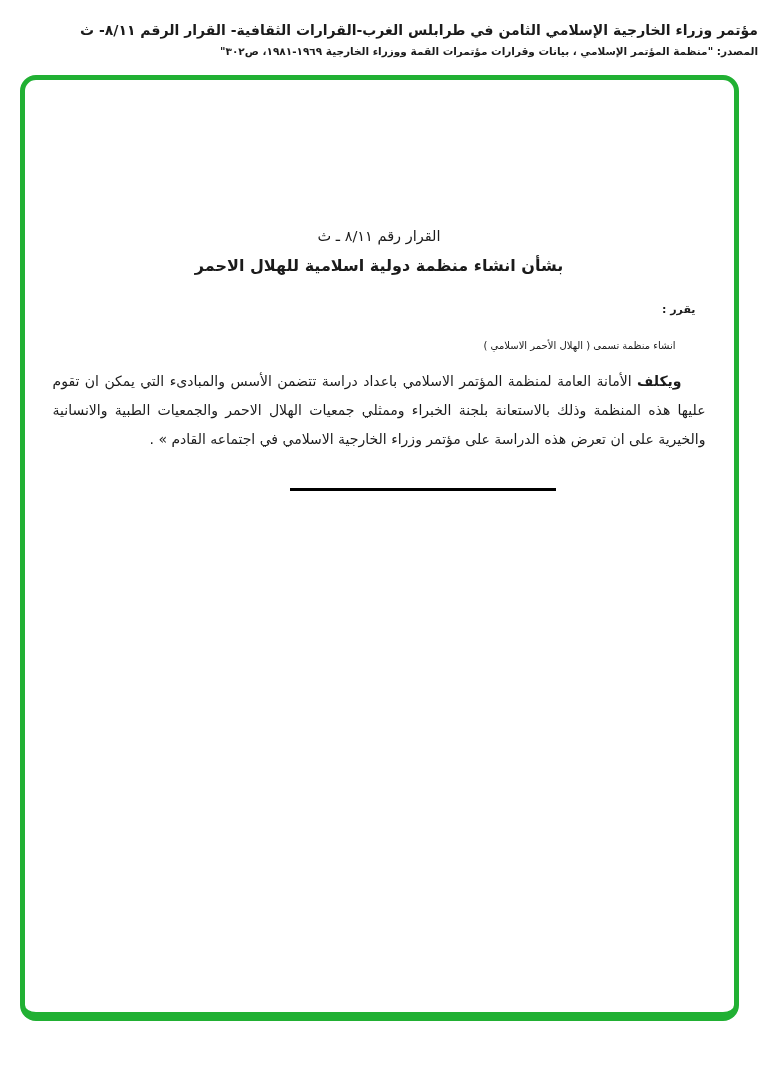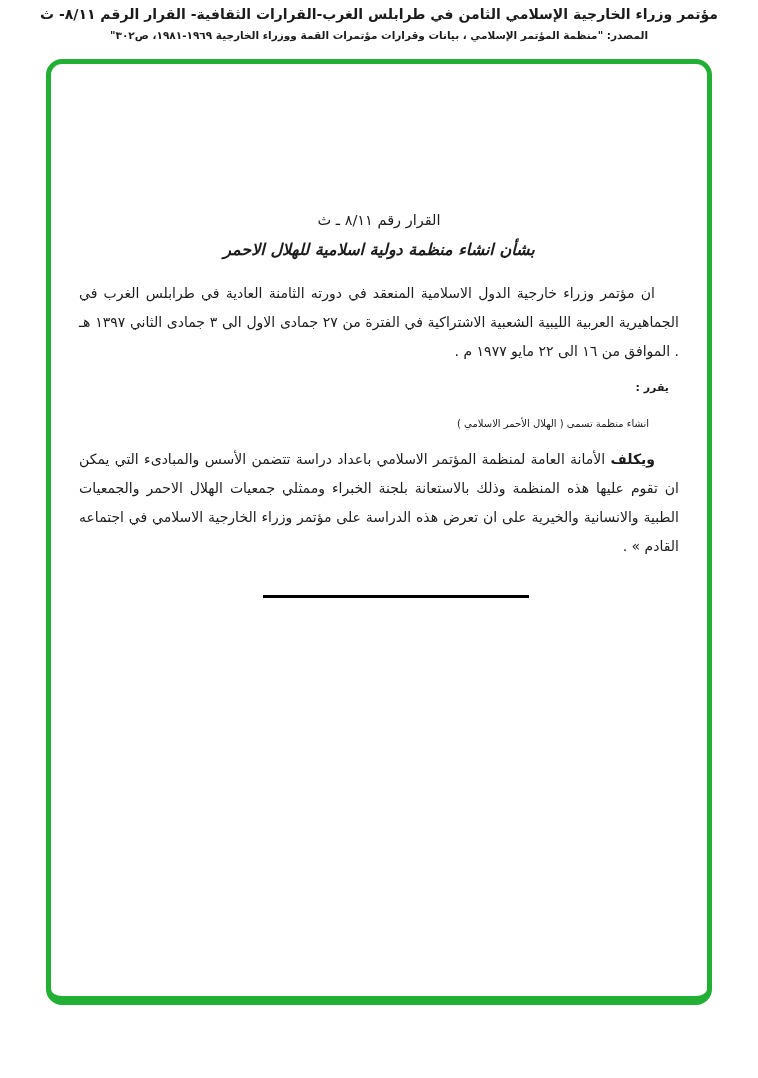--- a/index.html
+++ b/index.html
@@ -9,56 +9,55 @@
   }
   body {
     width: 758px;
     height: 1078px;
     font-family: "DejaVu Sans", sans-serif;
     color: #1b1b1b;
     overflow: hidden;
   }
   .top-header {
     direction: rtl;
-    text-align: center;
-    padding-top: 6px;
+    text-align: right;
+    padding-top: 22px;
   }
   .top-header .hl1 {
     font-size: 14px;
     font-weight: bold;
     letter-spacing: 0;
   }
   .top-header .hl2 {
     font-size: 10.5px;
     font-weight: bold;
     margin-top: 7px;
   }
   .frame {
     box-sizing: border-box;
-    width: 666px;
+    width: 719px;
     height: 946px;
     margin: 18px auto 0 auto;
     border: 5px solid #21b033;
     border-bottom-width: 9px;
     border-radius: 16px;
     direction: rtl;
     padding: 148px 28px 0 28px;
     background: #ffffff;
   }
   .title-num {
     text-align: center;
     font-size: 14.5px;
     margin: 0 0 12px 0;
   }
   .title-sub {
     text-align: center;
     font-size: 16px;
     font-weight: bold;
     margin: 0 0 20px 0;
-    font-style: italic;
   }
   p.body-par {
     font-size: 14px;
     line-height: 29px;
     text-align: justify;
     text-indent: 24px;
     margin: 0 0 7px 0;
   }
   p.decides {
     font-size: 11px;
@@ -88,21 +87,20 @@
 
 <header class="top-header">
   <div class="hl1">مؤتمر وزراء الخارجية الإسلامي الثامن في طرابلس الغرب-القرارات الثقافية- القرار الرقم ٨/١١- ث</div>
   <div class="hl2">المصدر: "منظمة المؤتمر الإسلامي ، بيانات وقرارات مؤتمرات القمة ووزراء الخارجية ١٩٦٩-١٩٨١، ص٣٠٢"</div>
 </header>
 
 <main class="frame">
   <div class="title-num">القرار رقم ٨/١١ ـ ث</div>
   <div class="title-sub">بشأن انشاء منظمة دولية اسلامية للهلال الاحمر</div>
 
-  <p class="body-par"><span class="lead"></span><span>ان مؤتمر وزراء خارجية الدول الاسلامية المنعقد في دورته الثامنة العادية في طرابلس الغرب في الجماهيرية العربية الليبية الشعبية الاشتراكية في الفترة من ٢٧ جمادى الاول الى ٣ جمادى الثاني ١٣٩٧ هـ . الموافق من ١٦ الى ٢٢ مايو ١٩٧٧ م .</span></p>
 
 
 
 
   <p class="decides">يقرر :</p>
 
   <p class="decision">انشاء منظمة تسمى ( الهلال الأحمر الاسلامي )</p>
 
   <p class="body-par"><span class="lead">ويكلف</span><span> الأمانة العامة لمنظمة المؤتمر الاسلامي باعداد دراسة تتضمن الأسس والمبادىء التي يمكن ان تقوم عليها هذه المنظمة وذلك بالاستعانة بلجنة الخبراء وممثلي جمعيات الهلال الاحمر والجمعيات الطبية والانسانية والخيرية على ان تعرض هذه الدراسة على مؤتمر وزراء الخارجية الاسلامي في اجتماعه القادم » .</span></p>
 

